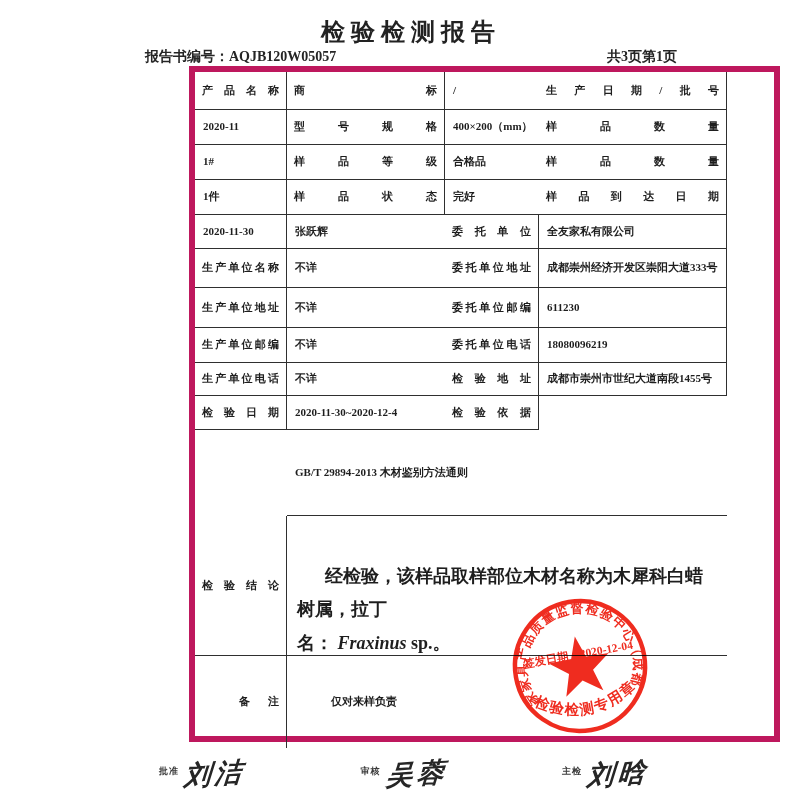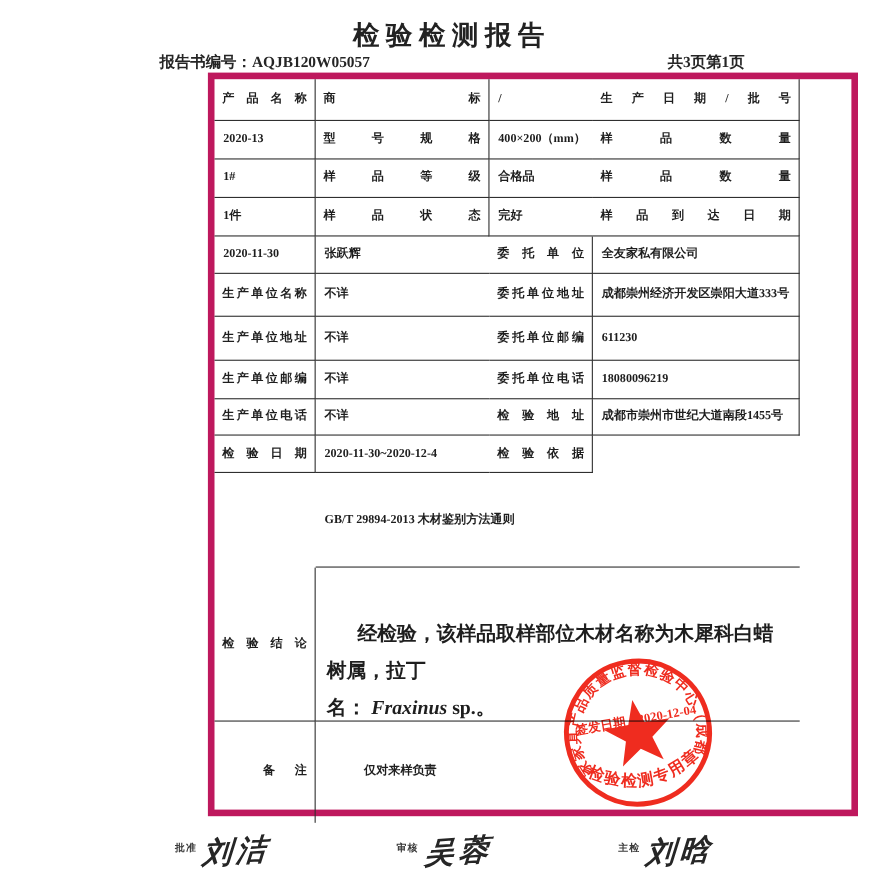--- a/index.html
+++ b/index.html
@@ -68,21 +68,21 @@
         <span class="lbl-inner">产品名称</span>
       </div>
     <div class="cell lbl">
         <span class="lbl-inner">商标</span>
       </div>
     <div class="cell val last-col">/</div>
 
     <div class="cell lbl">
         <span class="lbl-inner">生产日期/批号</span>
       </div>
-    <div class="cell val">2020-13</div>
+    <div class="cell val">2020-11</div>
     <div class="cell lbl">
         <span class="lbl-inner">型号规格</span>
       </div>
     <div class="cell val last-col">400×200（mm）</div>
 
     <div class="cell lbl">
         <span class="lbl-inner">样品数量</span>
       </div>
     <div class="cell val">1#</div>
     <div class="cell lbl">

